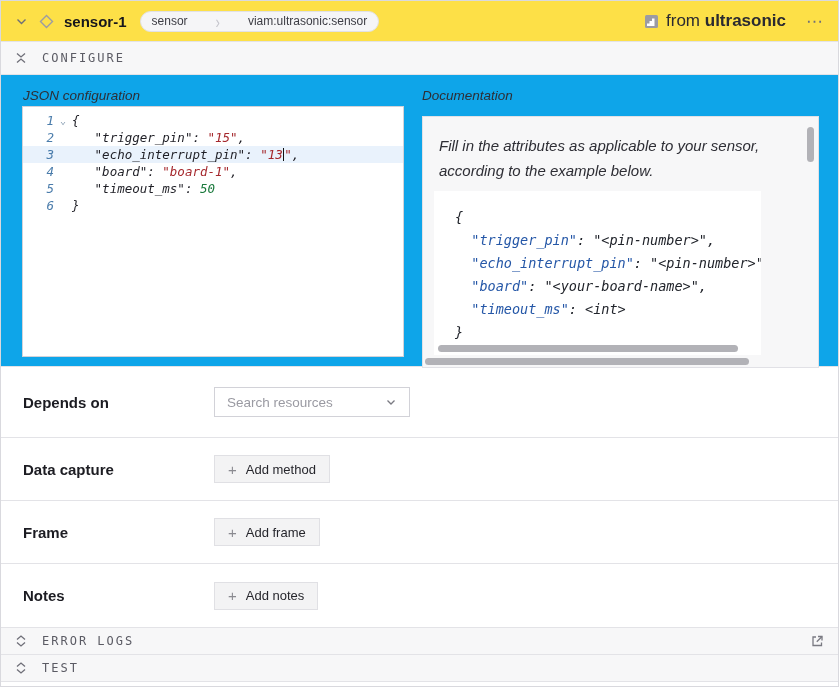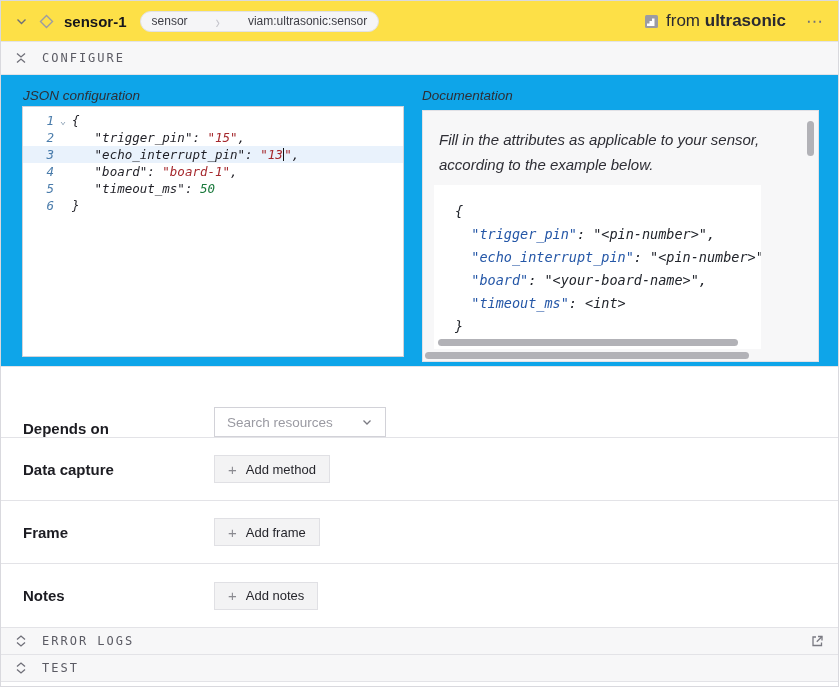--- a/index.html
+++ b/index.html
@@ -78,21 +78,21 @@
   .ed-line.active { background:#e9f2fc; }
   .ed-num { width:31px; flex:0 0 31px; text-align:right; color:#4a7cab; user-select:none; }
   .ed-fold { width:18px; flex:0 0 18px; text-align:center; color:#7f96ac; font-size:10px; cursor:pointer; }
   .ed-code { white-space:pre; color:#1f1f26; }
   .tok-s { color:#a5282d; }
   .tok-n { color:#1b7a3d; }
   .cursor { display:inline-block; width:1.5px; height:13px; background:#111; vertical-align:-2px; }
 
   
   .doc-panel {
-    position:absolute; left:421px; top:35px;
+    position:absolute; left:421px; top:41px;
     width:397px; height:252px;
     background:#f7f7f8; border:1px solid #e1e1e6;
     overflow:hidden;
   }
   .doc-intro { position:absolute; left:16px; top:16px; font-size:15px; line-height:25px; color:#2e2e35; }
   .doc-code {
     position:absolute; left:11px; top:74px;
     width:327px; height:164px;
     background:#fff;
     font-family:"DejaVu Sans Mono", monospace; font-size:13.5px; line-height:23px;
@@ -104,26 +104,26 @@
   .thumb-h-code { left:4px; bottom:3px; width:300px; height:7px; }
   .thumb-h-panel { left:2px; bottom:2px; width:324px; height:7px; }
   .thumb-v-panel { right:4px; top:10px; width:7px; height:35px; }
 
   
   .row {
     display:flex; align-items:center;
     padding:0 22px;
     border-bottom:1px solid #e3e3e7; background:#fff;
   }
-  .row-depends { height:71px;align-items:flex-end; }
+  .row-depends { height:71px; }
   .row-std { height:63px; }
   .row-notes { height:64px; }
   .row-label { width:191px; flex:0 0 191px; font-size:15px; font-weight:700; color:#1c1c22; }
   .select {
-    width:172px; height:30px;
+    width:196px; height:30px;
     border:1px solid #d2d2d8; background:#fff;
     display:flex; align-items:center; justify-content:space-between;
     padding:0 12px; cursor:pointer;
   }
   .select .ph { font-size:13.5px; color:#9a9aa2; }
   .btn {
     height:28px; display:inline-flex; align-items:center;
     padding:0 13px;
     background:#f3f3f4; border:1px solid #e0e0e4;
     font-size:13px; color:#26262c; cursor:pointer;

